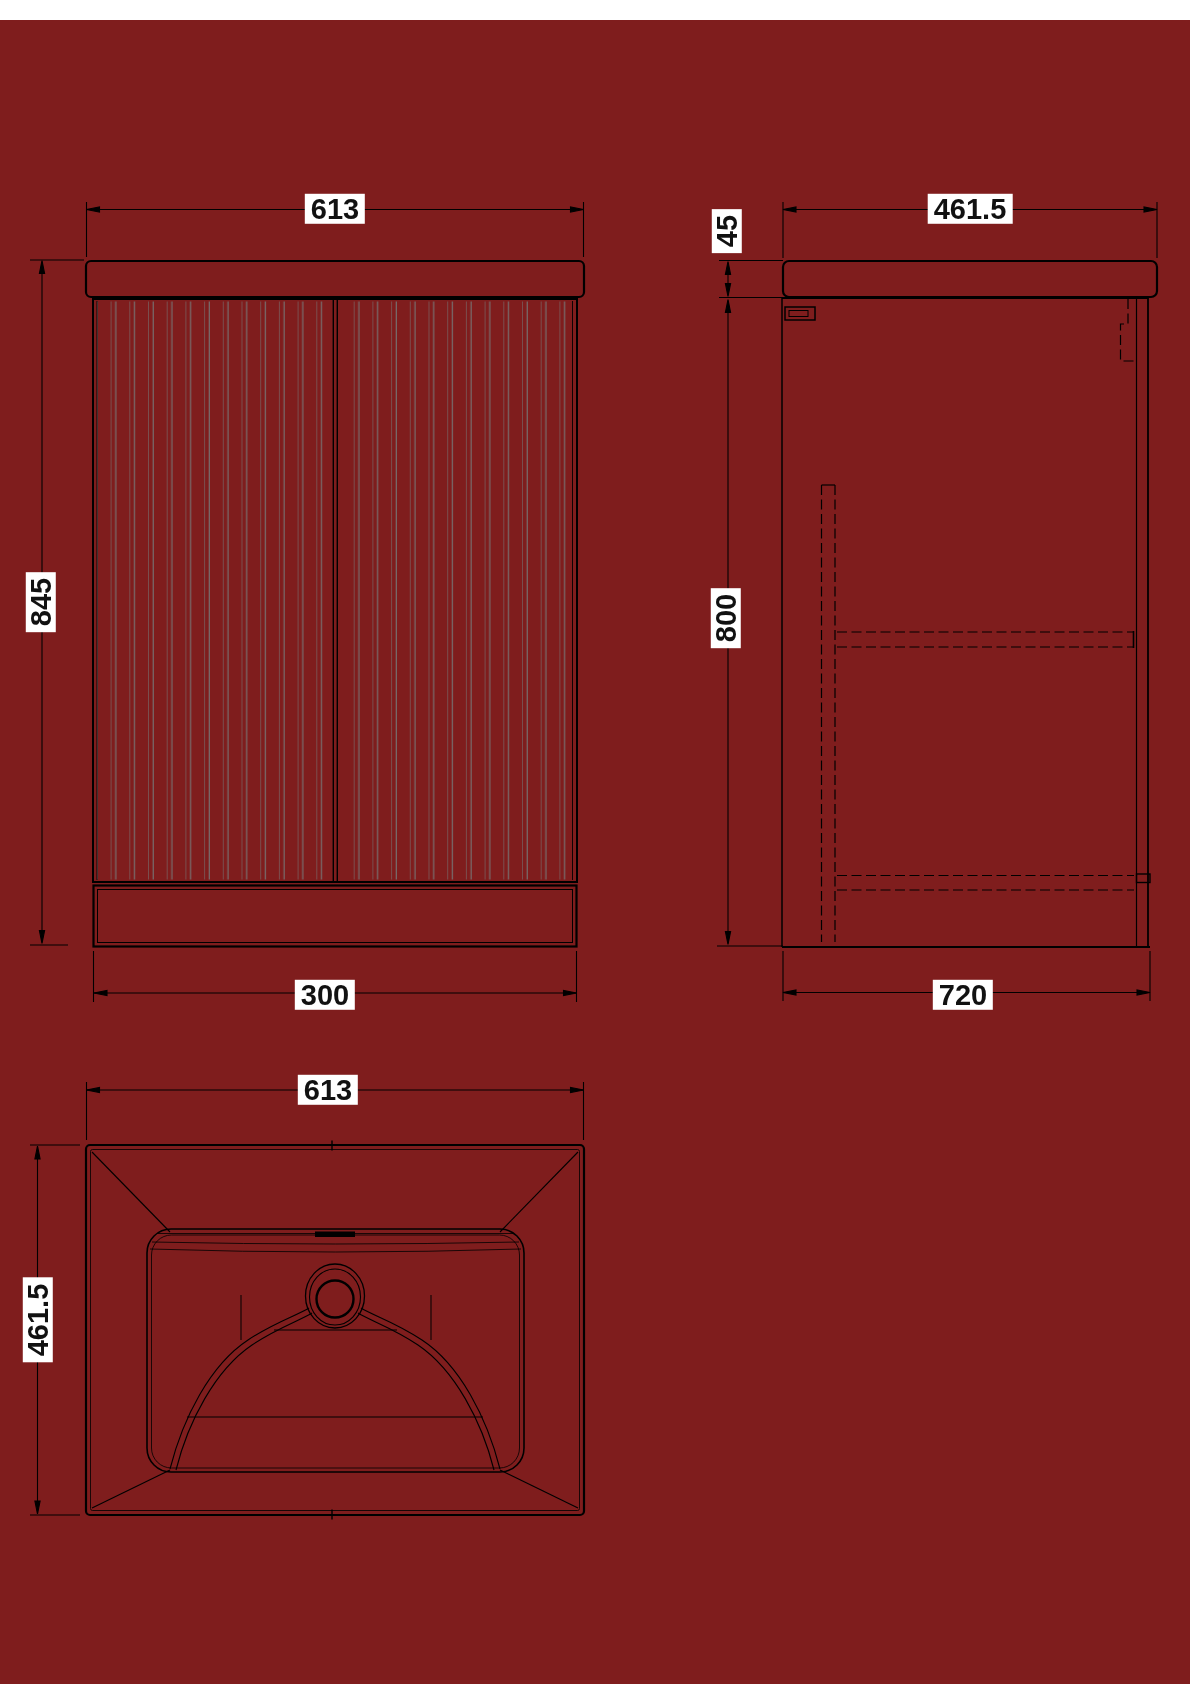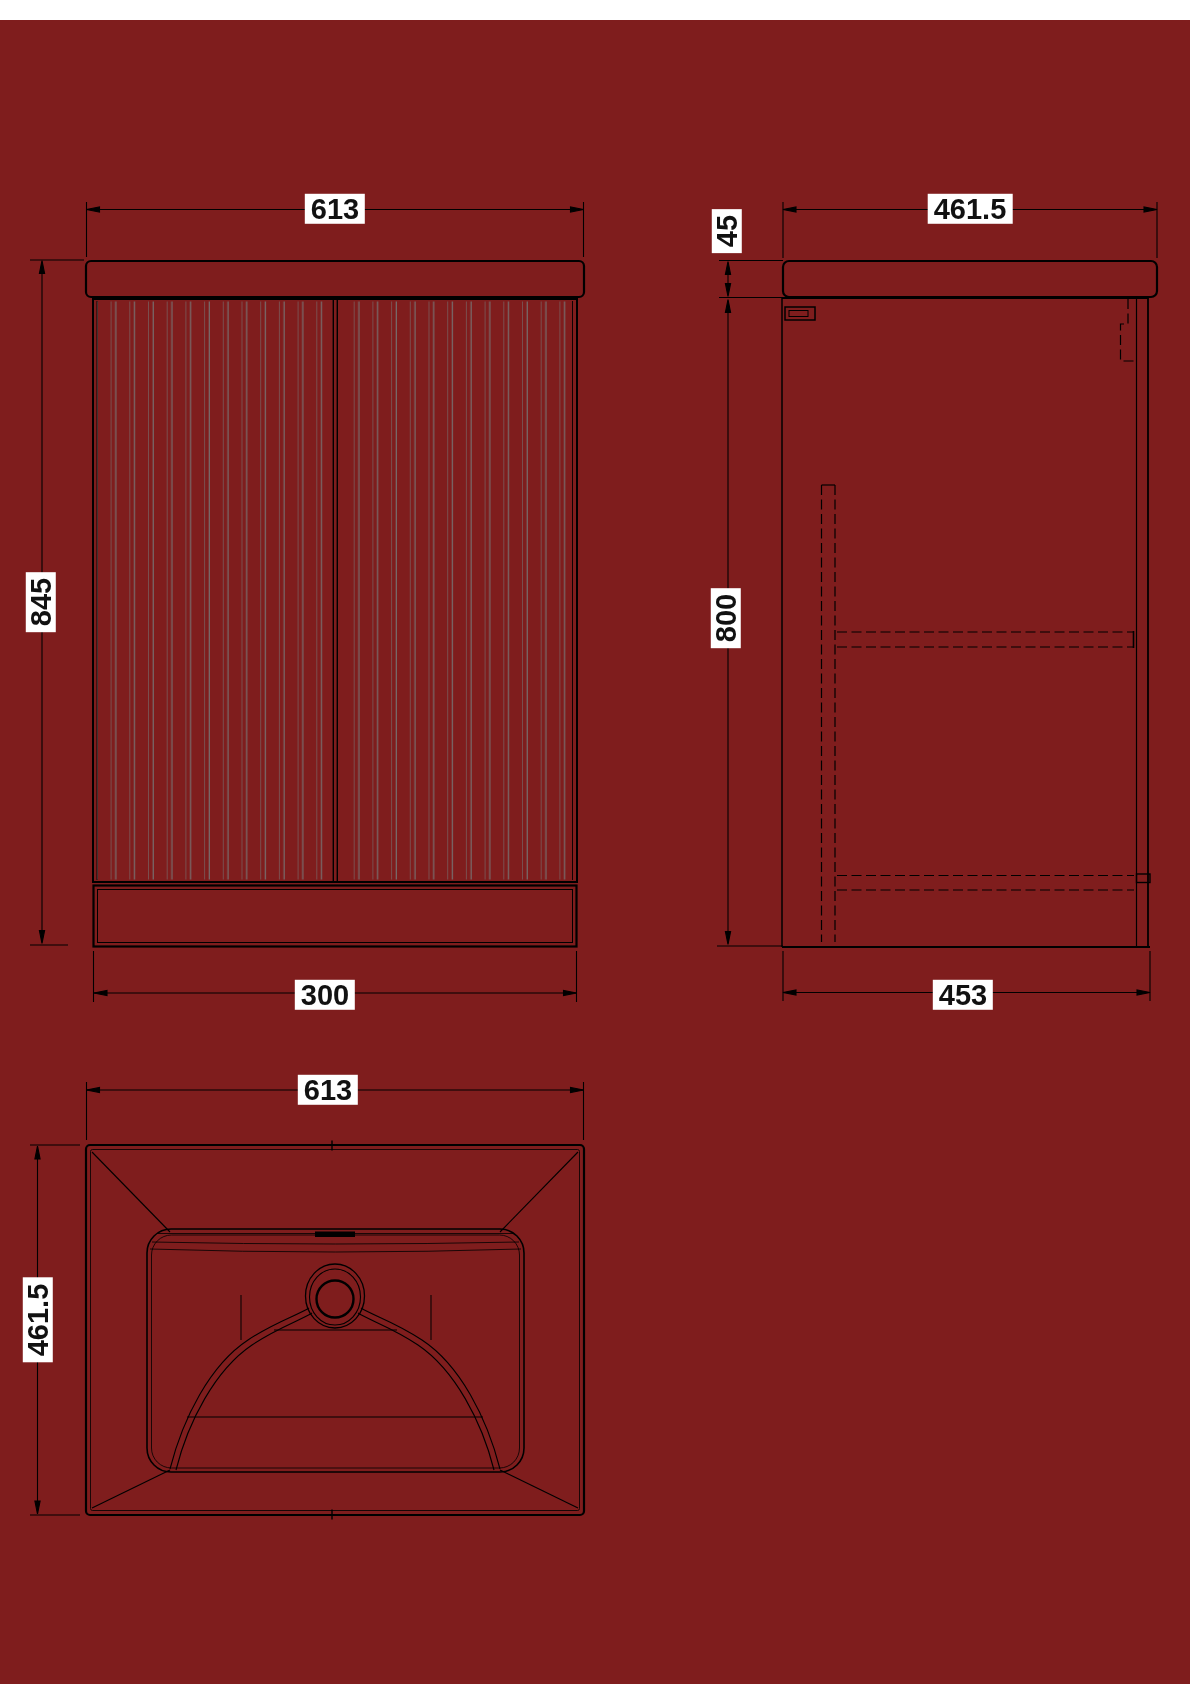--- a/index.html
+++ b/index.html
@@ -170,18 +170,18 @@
   </g>
 </svg>
 
 <span class="dim-label" style="left:335px;top:189px">613</span>
 <span class="dim-label rot" style="left:41px;top:582px">845</span>
 <span class="dim-label" style="left:325px;top:975px">300</span>
 
 <span class="dim-label" style="left:970px;top:189px">461.5</span>
 <span class="dim-label rot" style="left:727px;top:211px">45</span>
 <span class="dim-label rot" style="left:726px;top:598px">800</span>
-<span class="dim-label" style="left:963px;top:975px">453</span>
+<span class="dim-label" style="left:963px;top:975px">720</span>
 
 <span class="dim-label" style="left:328px;top:1070px">613</span>
 <span class="dim-label rot" style="left:38px;top:1300px">461.5</span>
 
 </div>
 
 </body></html>

